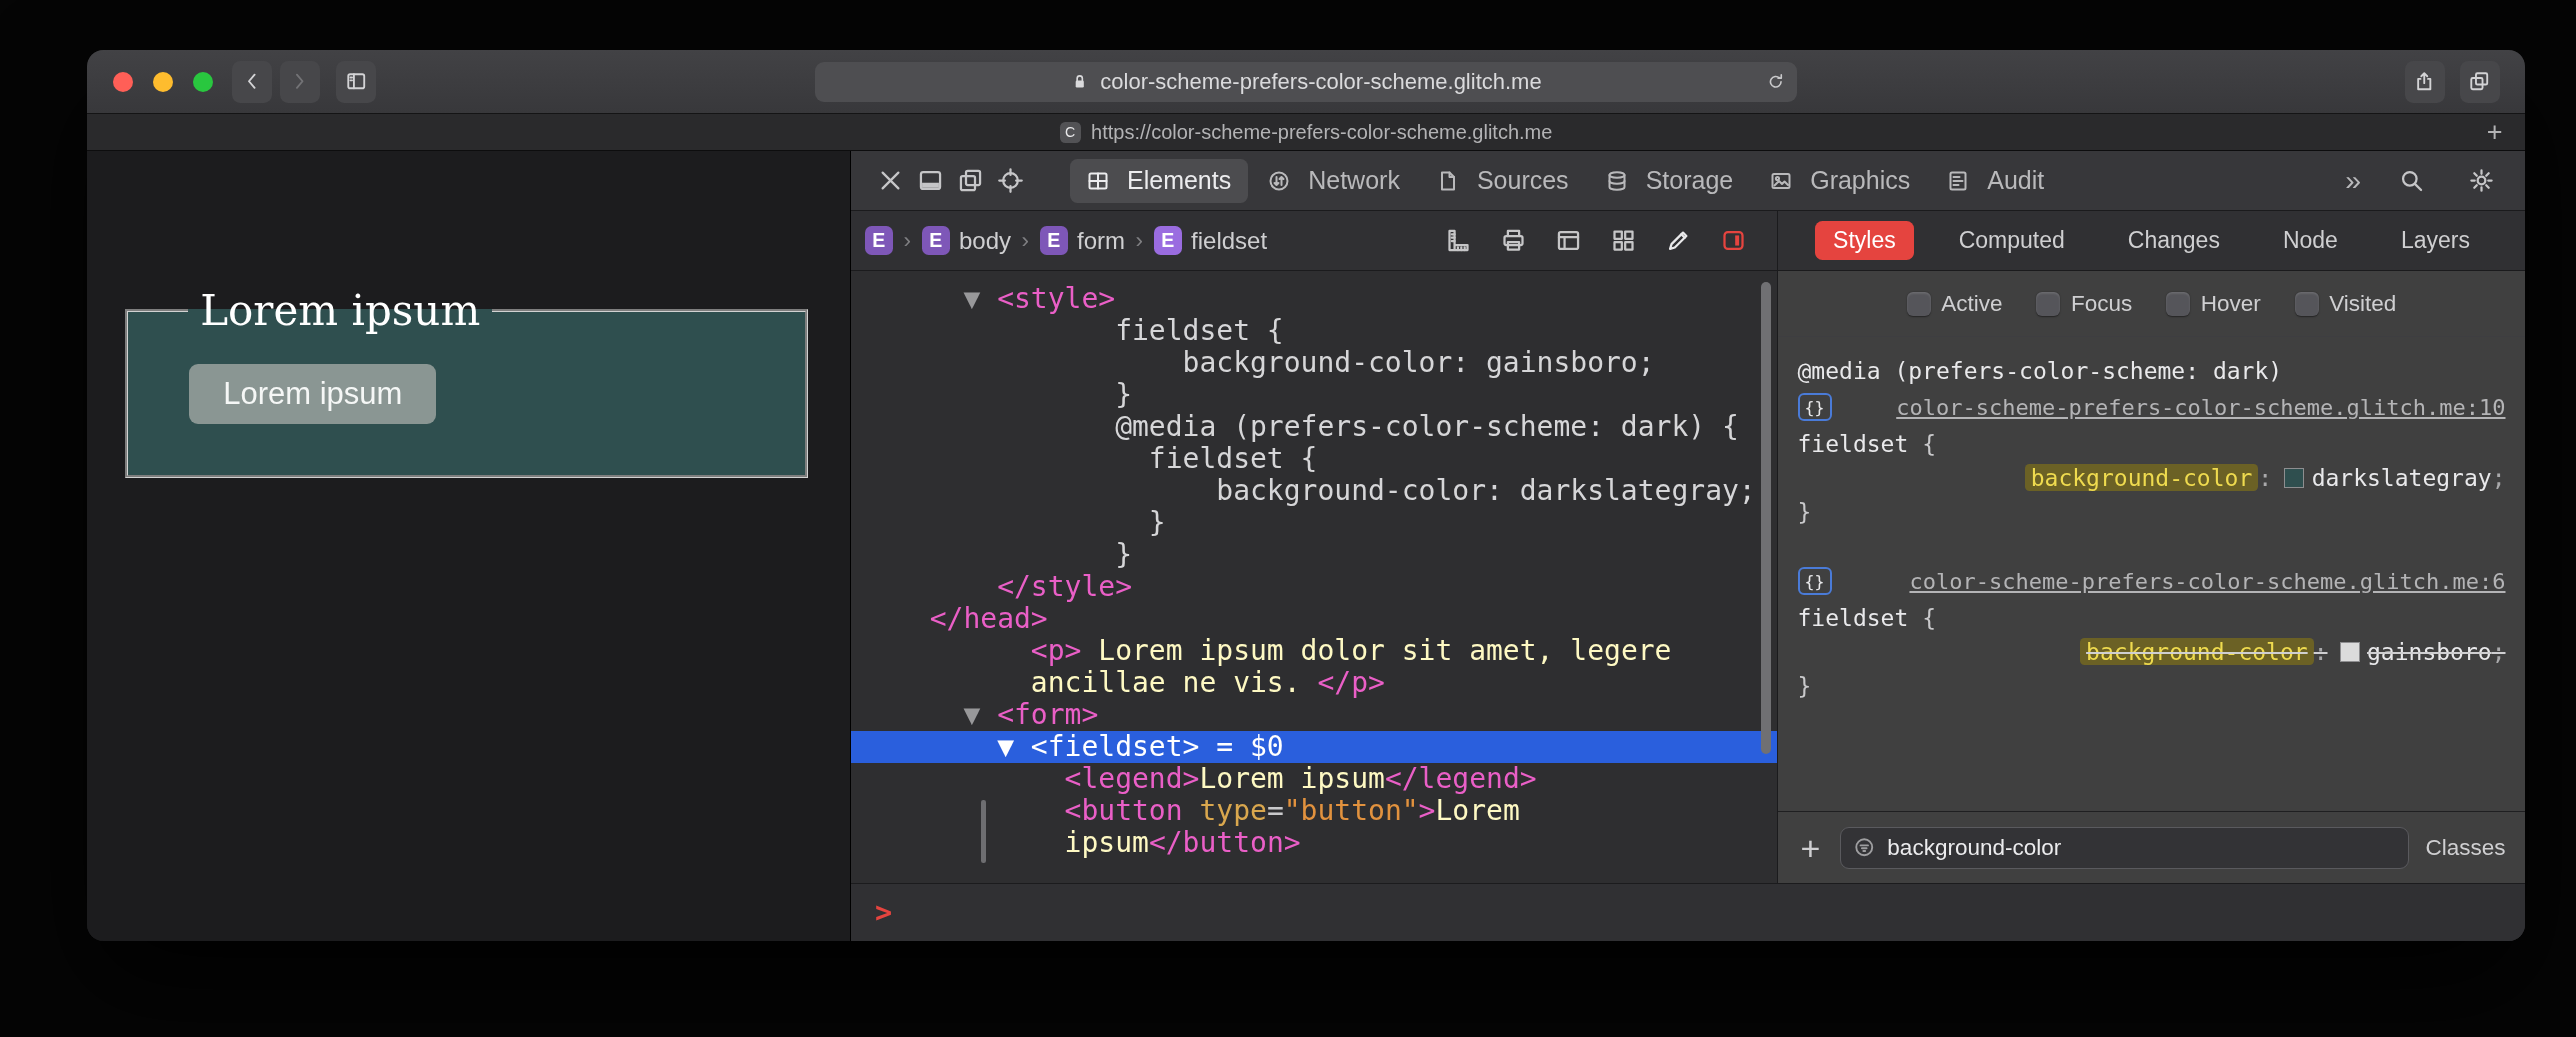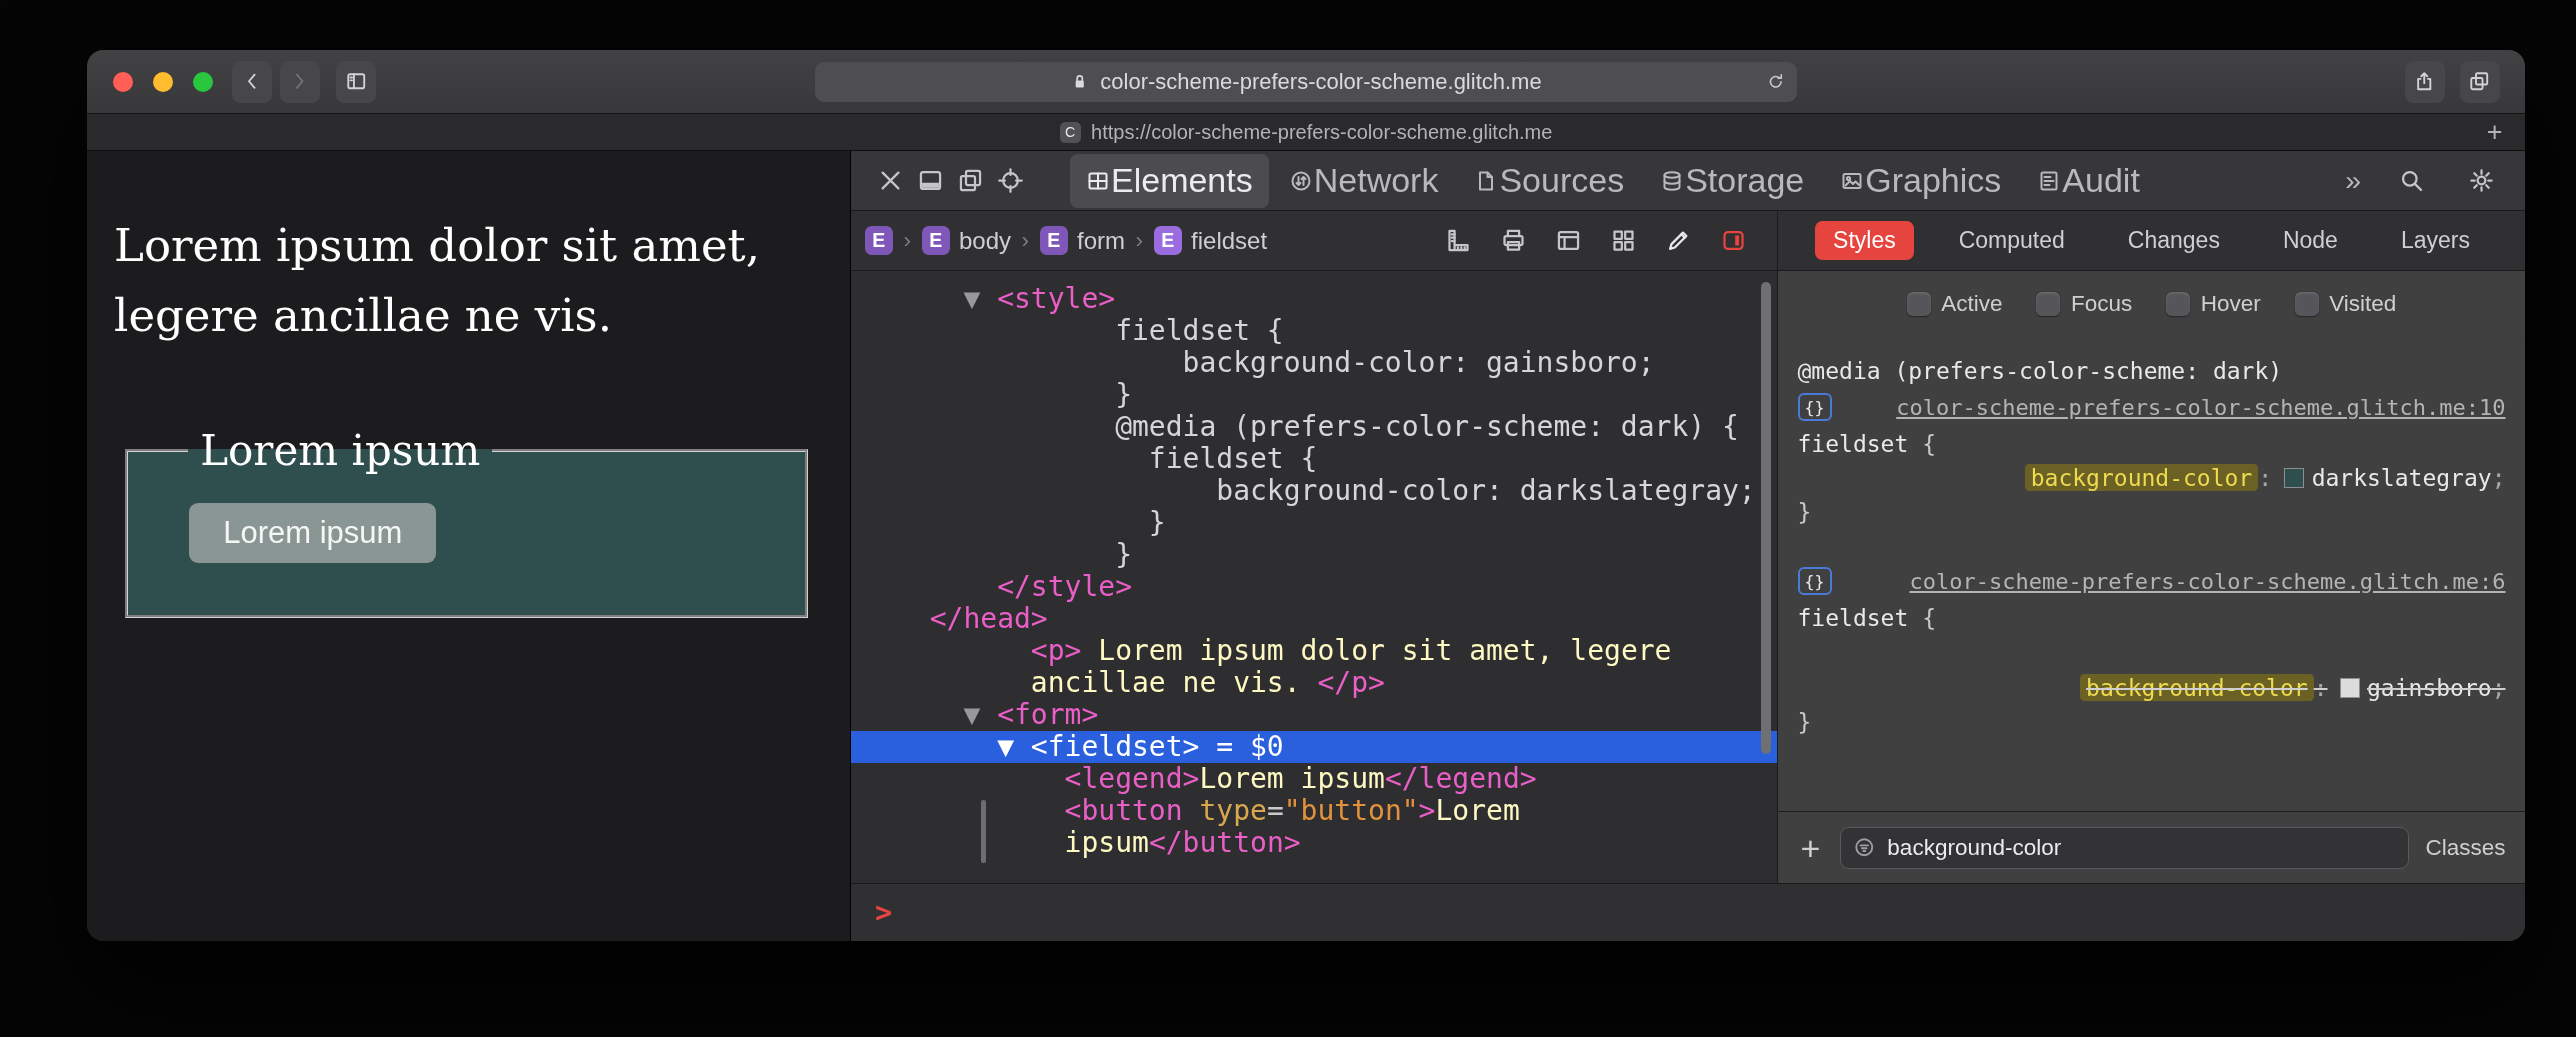--- a/index.html
+++ b/index.html
@@ -43,22 +43,22 @@
   .pagebtn { margin:13.5px 0 0 34px; background:#8a9693; border:none; border-radius:9px; color:#f5f7f6;
              font-size:31px; padding:12px 34px; font-family:"Liberation Sans", sans-serif; }
 
   
   .inspector { flex:1; min-width:0; background:#2e2e30; border-left:1.5px solid #000; display:flex; flex-direction:column; }
   .itoolbar { height:60px; flex:none; background:#37373a; border-bottom:0.7px solid #1b1b1d;
               display:flex; align-items:center; padding:0 19.5px; color:#b9b9bb; }
   .ibtn { background:none; border:none; color:#c6c6c8; width:40px; height:42px;
           display:flex; align-items:center; justify-content:center; flex:none; }
   .itabs { display:flex; align-items:center; gap:3px; margin-left:39px; }
-  .itab { display:flex; align-items:center; gap:1px; padding:7.5px 16.5px; border-radius:7.5px;
-          color:#b9b9bb; font-size:34px; white-space:nowrap; }
+  .itab { display:flex; align-items:center; gap:17px; padding:7.5px 16.5px; border-radius:7.5px;
+          color:#b9b9bb; font-size:25px; white-space:nowrap; }
   .itab.selected { background:#4c4c4f; color:#ececee; }
   .itoolbar-right { margin-left:auto; display:flex; align-items:center; gap:30px; padding-right:4.5px; }
   .more { font-size:28.5px; color:#b9b9bb; background:none; border:none; }
 
   .crumbrow { height:60px; flex:none; display:flex; background:#303033; border-bottom:0.7px solid #1b1b1d; }
   .crumbleft { width:927px; flex:none; display:flex; align-items:center; padding:0 13.5px; border-right:1.5px solid #1b1b1d; }
   .crumbs { display:flex; align-items:center; gap:10.5px; font-size:24px; color:#cfcfd1; }
   .crumb { display:flex; align-items:center; gap:9px; }
   .crumb-badge { width:28.5px; height:28.5px; border-radius:6.7px; background:#7e57b8; color:#fff; font-size:19.5px;
                  font-weight:bold; display:flex; align-items:center; justify-content:center; }
@@ -96,21 +96,21 @@
            color:#e9e9eb; overflow:hidden; }
   .rule { margin-bottom:33px; }
   .media-line { line-height:34px; color:#e9e9eb; }
   .rule-header { display:flex; align-items:center; justify-content:space-between; gap:15px; height:39px; }
   .braces-badge { width:34px; height:28.5px; border:2.2px solid #4a7bd8; border-radius:6px; color:#e9e9eb;
                   font-size:16.5px; display:flex; align-items:center; justify-content:center; flex:none; }
   .source-link { color:#b4b4b6; text-decoration:underline; font-size:22px; white-space:nowrap; }
   .selector-line, .brace-line { line-height:34px; }
   .sel-brace { color:#c9c9cb; }
   .prop-line { line-height:34px; padding-left:33px;text-align:right; }
-  .prop-line.overridden { text-decoration:line-through; text-decoration-color:#cfcfd1;margin-top:36px; }
+  .prop-line.overridden { text-decoration:line-through; text-decoration-color:#cfcfd1; }
   .prop-name { background:#6b6125; color:#efdb4f; border-radius:4.5px; padding:0.7px 6px; }
   .prop-colon, .prop-semi { color:#a9a9ab; }
   .swatch { display:inline-block; width:20px; height:20px; border:1.5px solid #8e8e90; margin:0 7.5px 0 12px;
             vertical-align:-2.2px; }
   .sidefooter { flex:none; height:72px; border-top:1.5px solid #1f1f21; display:flex; align-items:center;
                 padding:0 19.5px; gap:16.5px; }
   .plusbtn { background:none; border:none; color:#cfcfd1; font-size:34px; line-height:1; padding:0 3px; }
   .filterbox { flex:1; height:42px; border:1.5px solid #5a5a5e; border-radius:9px; background:#333336;
                display:flex; align-items:center; gap:12px; padding:0 12px; color:#ececee; font-size:22.5px; }
   .filterbox .icon { color:#9e9ea0; }
@@ -204,21 +204,20 @@
       <div class="tab" style="display:flex;align-items:center;gap:10.5px;">
         <span class="favicon">C</span>
         <span>https://color-scheme-prefers-color-scheme.glitch.me</span>
       </div>
       <span class="newtab">+</span>
     </div>
 
     <div class="content">
 
       <div class="page">
-        <p class="para">Lorem ipsum dolor sit amet, legere ancillae ne vis.</p>
         <fieldset class="fs" id="page-fieldset" style="background: rgb(47, 79, 79);">
           <legend>Lorem ipsum</legend>
           <button class="pagebtn">Lorem ipsum</button>
         </fieldset>
       </div>
 
       <div class="inspector">
 
         <div class="itoolbar">
           <button class="ibtn">

